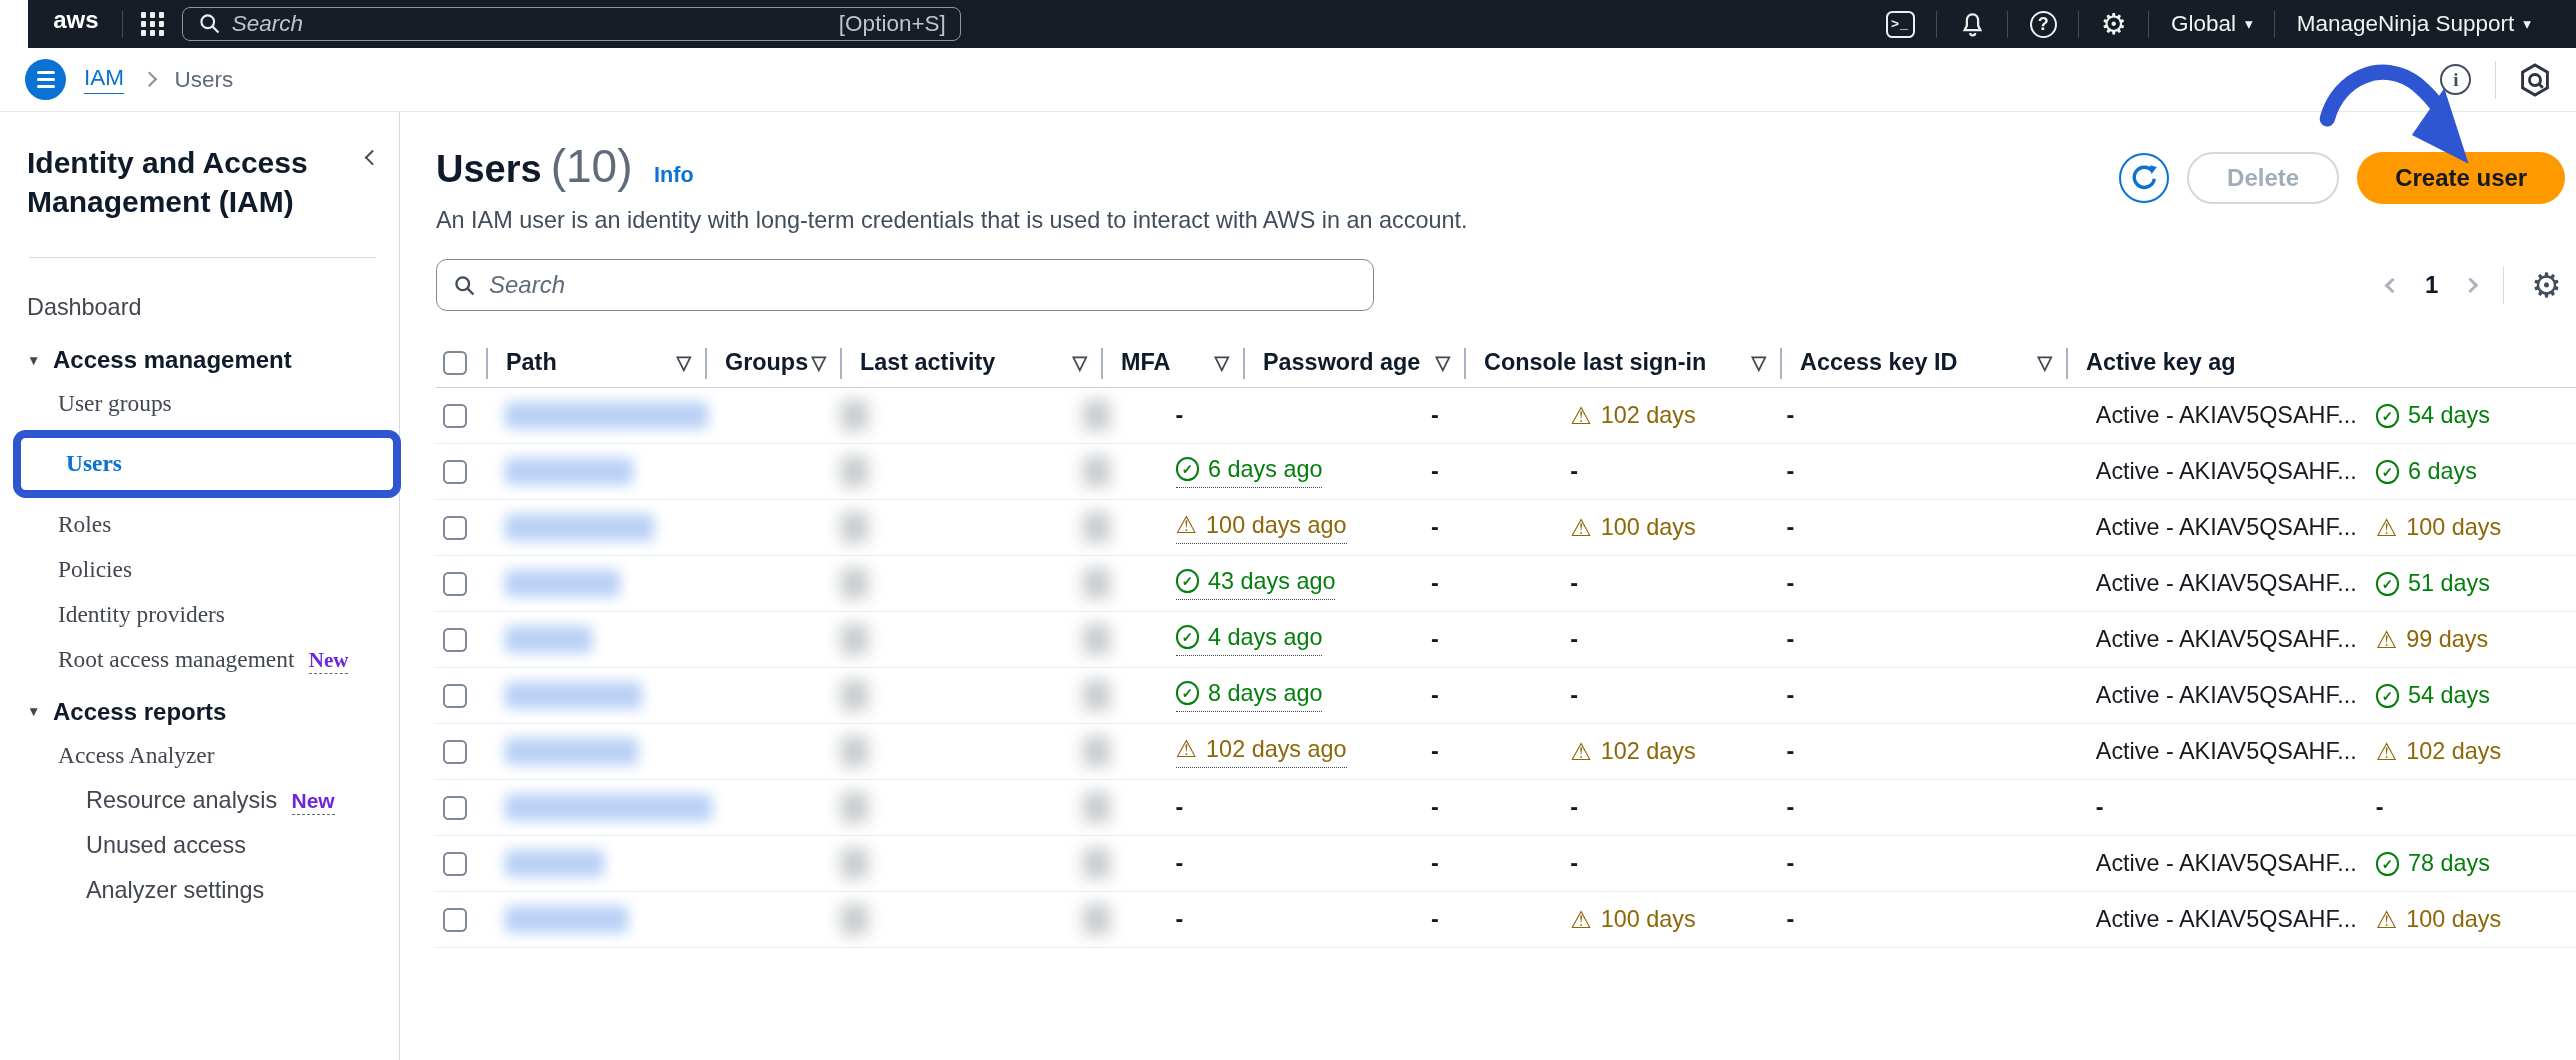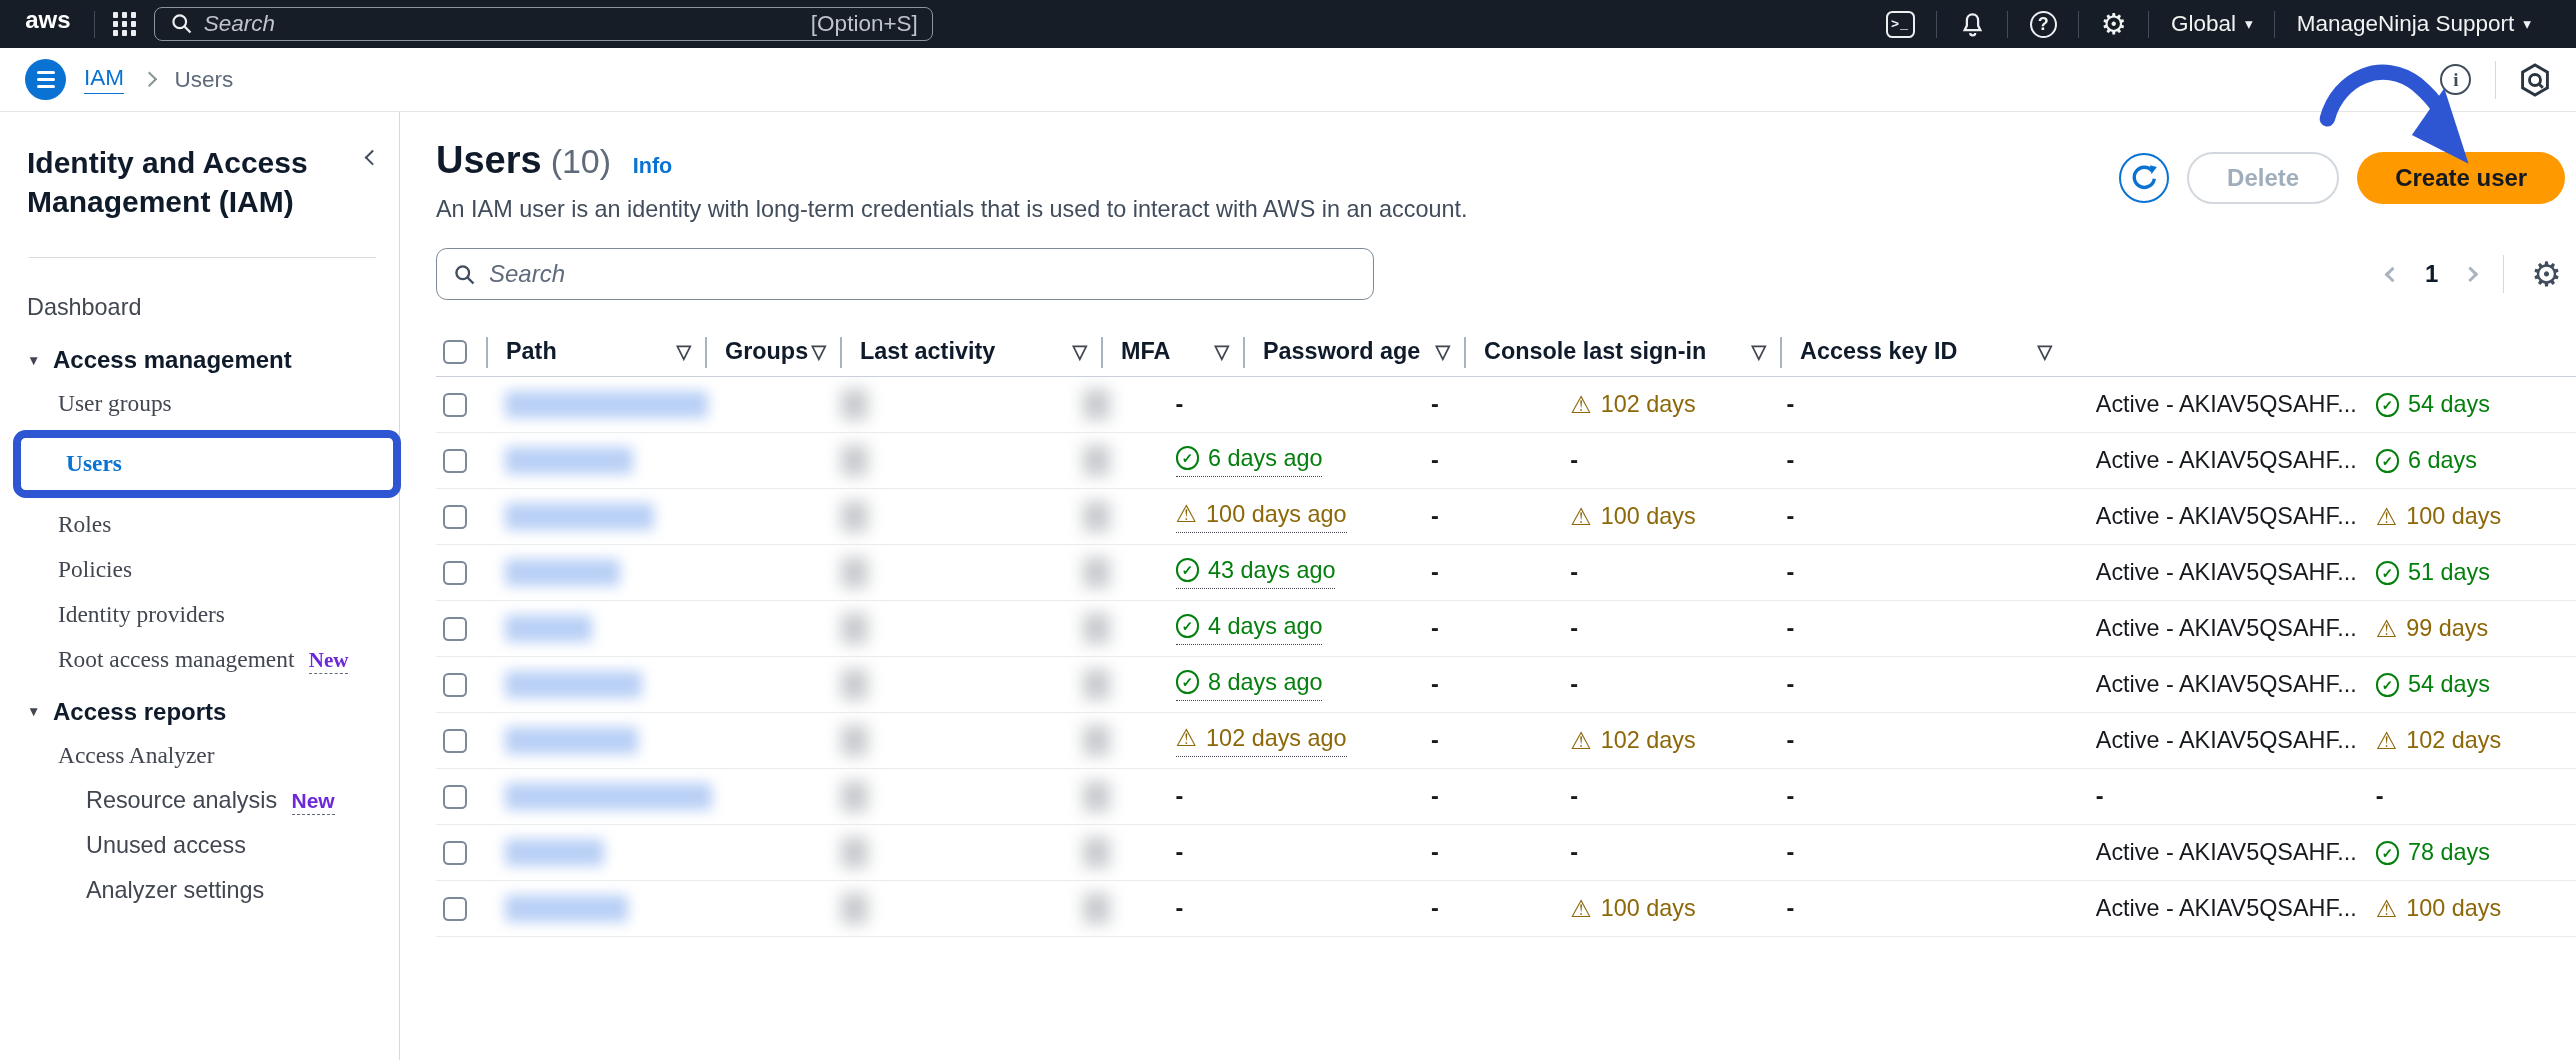--- a/index.html
+++ b/index.html
@@ -1,21 +1,21 @@
 <!DOCTYPE html>
 <html style="font-size:14.4px"><head>
 <meta charset="utf-8">
 <style>
   * { box-sizing: border-box; margin: 0; padding: 0; }
   html,body { width: 2576px; height: 1060px; overflow: hidden; background:#fff;
     font-family: "Liberation Sans", sans-serif; color:#16191f; }
 
   
   .topbar { height:48px; background:#161d26; display:flex; align-items:center;
-    padding:0 23.4px; gap:18px; color:#eceef0; position:relative; z-index:5; }
+    padding:0 23.4px; gap:18px; color:#eceef0; position:relative; z-index:5;margin-left:28px; }
   .aws-logo { position:relative; font-size:24px; font-weight:bold; color:#fff; padding:0 5.4px 7.2px 1.8px; }
   .tb-sep { width:0.9px; height:27px; background:#424d5c; }
   .grid-icon { display:grid; grid-template-columns:repeat(3,5.4px); grid-auto-rows:5.4px; gap:3.6px; }
   .grid-icon span { background:#eceef0; border-radius:0.9px; }
   .tb-search { width:779px; height:34px; border:1.8px solid #8b96a1; border-radius:8px;
     display:flex; align-items:center; padding:0 14.4px; gap:10.8px; background:#161d26; }
   .tb-search .ph { font-style:italic; color:#bec4ca; font-size:22.5px; flex:1; }
   .tb-search .shortcut { color:#bec4ca; font-size:22.5px; }
   .tb-right { margin-left:auto; display:flex; align-items:center; height:100%; }
   .tb-item { display:flex; align-items:center; gap:9px; padding:0 21.6px; height:100%;
@@ -71,21 +71,21 @@
   .sel-box { border:8px solid #2e56d3; border-radius:12.6px; margin:3.6px -23.4px 3.6px -14.4px;
     padding:3.6px 0 3.6px 14.4px; }
   .new-badge { color:#6d28d9; font-weight:bold; font-size:21px; margin-left:14.4px;
     border-bottom:1.8px dashed #5f6b7a; padding-bottom:1.8px; }
 
   
   .main { flex:1; padding:27px 0 0 36px; position:relative; overflow:hidden; background:#fff;}
   .m-header { display:flex; align-items:flex-start; justify-content:space-between; padding-right:10.8px; }
   .m-title-line { display:flex; align-items:baseline; gap:9px; }
   .m-title { font-size:38px; font-weight:bold; color:#0f1b2a; }
-  .m-count { font-size:34px; font-weight:normal; color:#5f6b7a; }
+  .m-count { font-size:46px; font-weight:normal; color:#5f6b7a; }
   .m-info { font-size:21.6px; font-weight:bold; color:#0972d3; margin-left:12.6px; cursor:pointer; }
   .m-desc { font-size:23.4px; color:#414d5c; margin-top:14.4px; }
   .m-actions { display:flex; align-items:center; gap:18px; margin-top:12.6px; }
   .refresh-btn { width:50px; height:50px; border:2.7px solid #0972d3; border-radius:50%; color:#0972d3;
     display:flex; align-items:center; justify-content:center; cursor:pointer; background:#fff;}
   .btn { height:52px; border-radius:27px; font-size:24px; font-weight:bold;
     display:flex; align-items:center; padding:0 38px; white-space:nowrap; cursor:pointer; }
   .btn-disabled { border:2.7px solid #d2d8de; color:#a0aebc; background:#fff; }
   .btn-primary { background:#ff9900; color:#16191f; border:none; }
 
@@ -309,20 +309,23 @@
             <span class="filt-ico">▽</span>
           </div>
           <div class="td col-cons">
             <span>Console last sign-in</span>
             <span class="filt-ico">▽</span>
           </div>
           <div class="td col-ak">
             <span>Access key ID</span>
             <span class="filt-ico">▽</span>
           </div>
+          <div class="td col-aka">
+            <span>Active key ag</span>
+          </div>
         </div>
         <div class="tr">
           <div class="td col-check">
             <span class="cbx"></span>
           </div>
           <div class="td col-name">
             <div class="redact-name" style="width: 203px;"></div>
           </div>
           <div class="td col-path">
             <div class="redact-gray"></div>

